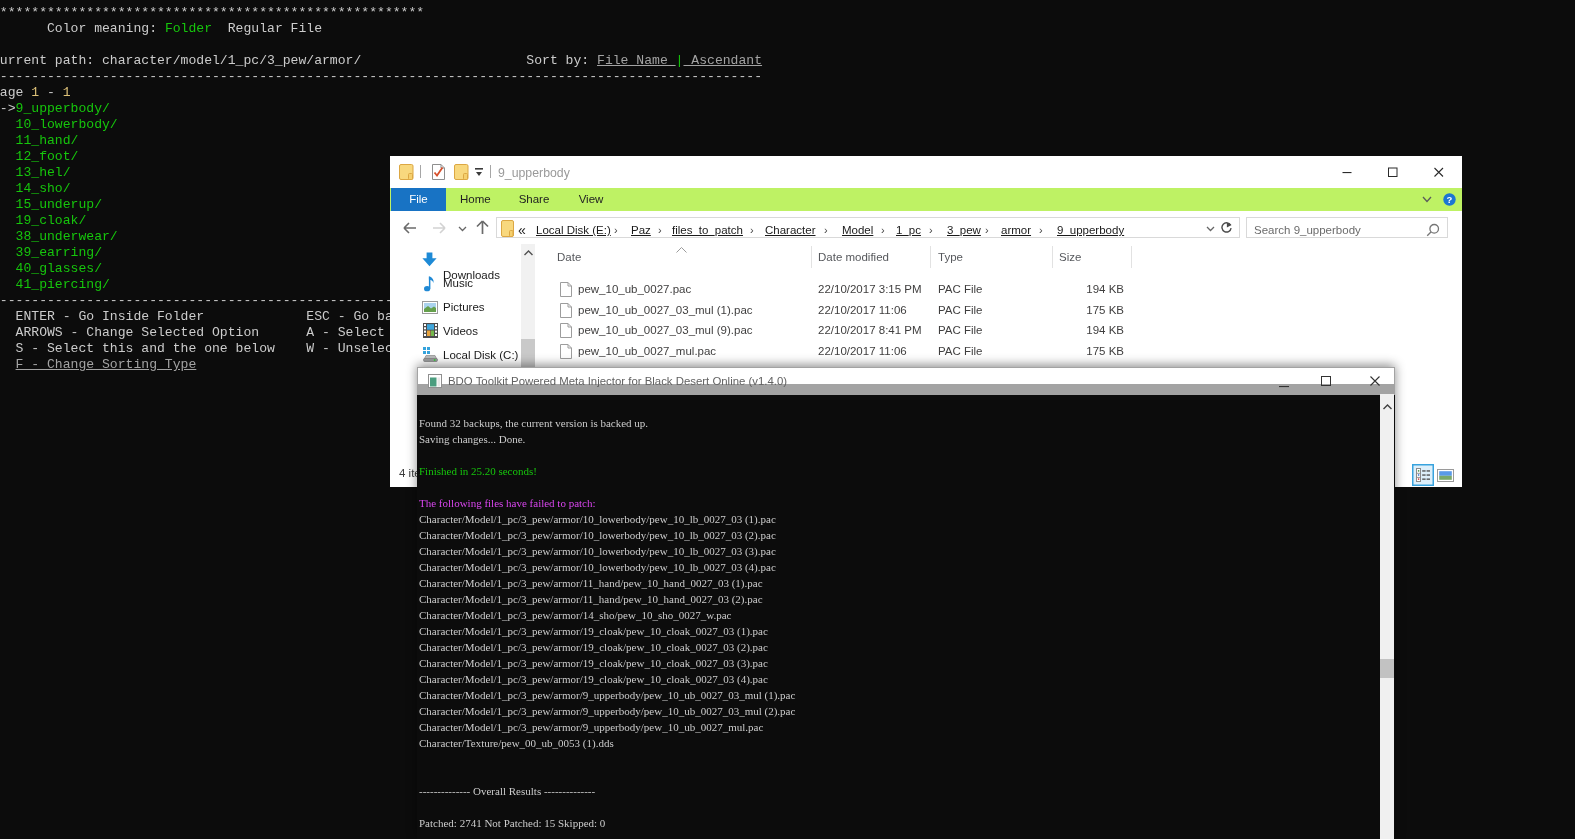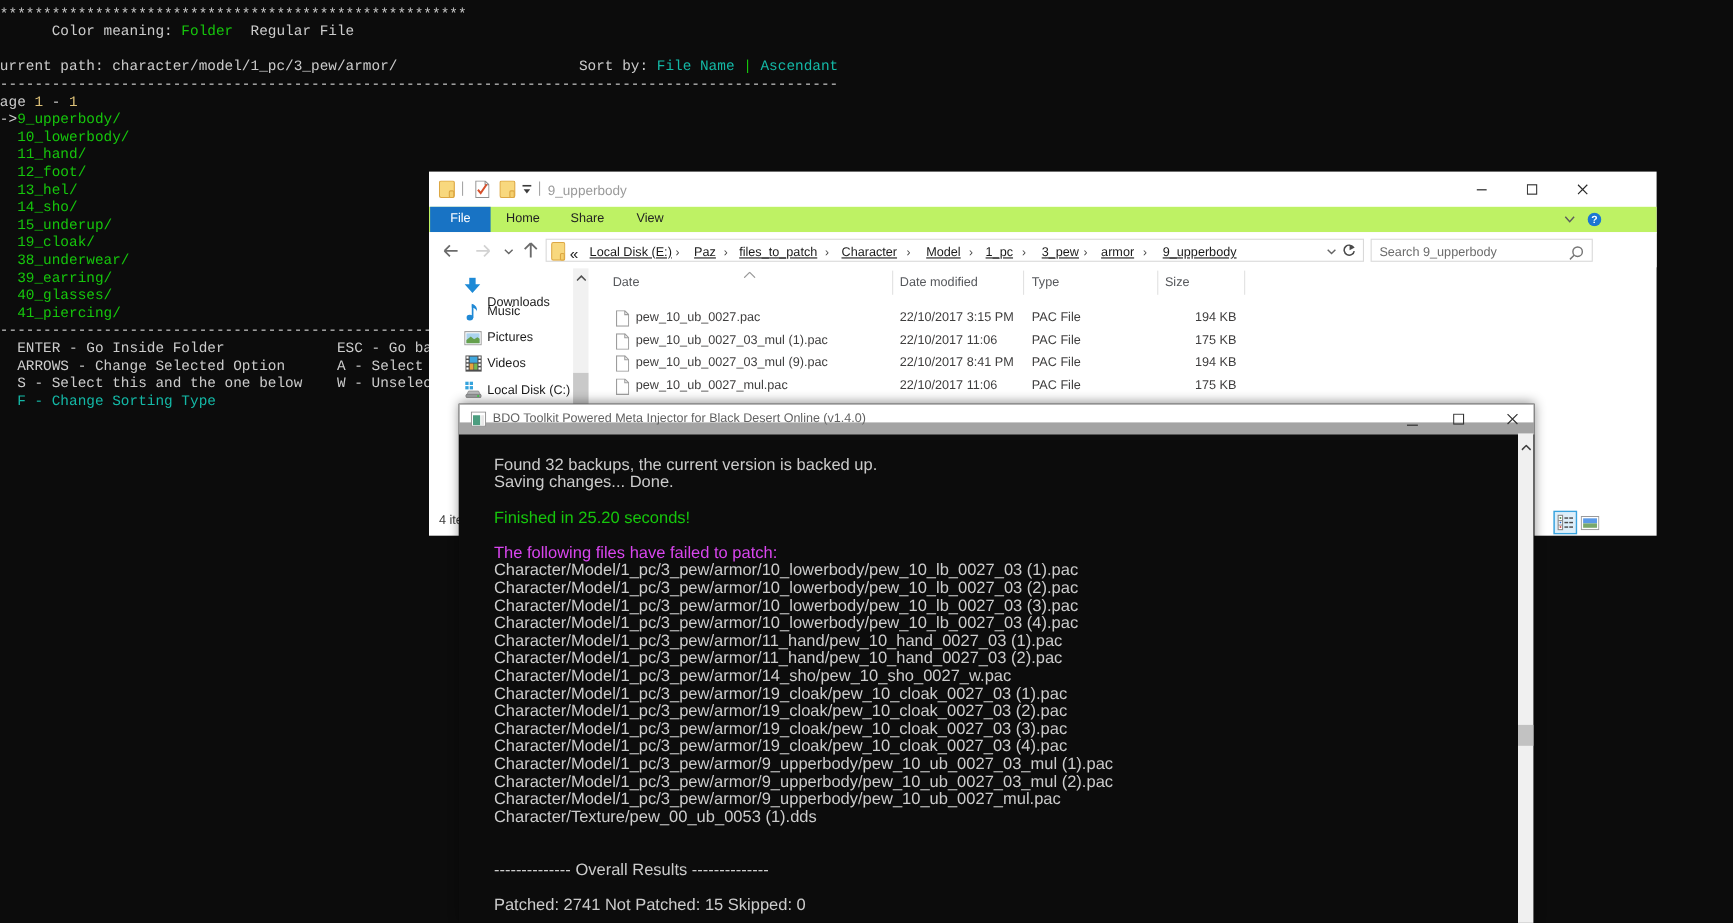--- a/index.html
+++ b/index.html
@@ -3,25 +3,25 @@
 <meta charset="utf-8">
 <style>
   html,body{margin:0;padding:0;}
   body{width:1575px;height:839px;background:#0c0c0c;overflow:hidden;position:relative;
        font-family:"Liberation Sans",sans-serif;}
   pre{margin:0;}
   
   #term{position:absolute;left:-8px;top:5px;font-family:"Liberation Mono",monospace;
         font-size:13.1px;line-height:16px;color:#cccccc;white-space:pre;}
   .g{color:#16c60c;}
-  .c{color:#14b8a6;}
+  .c{color:#a3a3a3;text-decoration:underline;}
   .y{color:#ddc178;}
   
   #exp{position:absolute;left:390px;top:156px;width:1072px;height:331px;background:#ffffff;
-       font-size:11.5px;color:#1f1f1f;padding-left:44px;}
+       font-size:11.5px;color:#1f1f1f;}
   .ttl{position:absolute;left:108px;top:10px;color:#9a9a9a;font-size:12.3px;}
   
   #tabs{position:absolute;left:0;top:32px;width:100%;height:22.5px;background:#bef264;border-bottom:1px solid #e2e2e2;}
   #filetab{position:absolute;left:1px;top:0;width:55px;height:22.5px;background:#1873c4;color:#ffffff;
            text-align:center;line-height:22px;}
   .tab{position:absolute;top:0;height:22px;line-height:22px;color:#222;}
   
   #addr{position:absolute;left:0;top:55px;width:100%;height:32px;background:#ffffff;}
   .abox{position:absolute;top:6px;height:21px;background:#fff;border:1px solid #d9d9d9;box-sizing:border-box;}
   .crumb{color:#1a1a1a;text-decoration:underline;}
@@ -31,22 +31,22 @@
   
   .hdr{position:absolute;top:89px;height:24px;line-height:24px;color:#56585c;}
   .vline{position:absolute;top:90px;height:22px;width:1px;background:#e2e2e2;}
   .frow{position:absolute;height:21px;line-height:21px;color:#3f3e3e;}
   
   #con{position:absolute;left:417px;top:367px;width:978px;height:472px;background:#0c0c0c;
        box-shadow:0 -2px 10px rgba(0,0,0,0.45);}
   #conedge{position:absolute;left:0;top:0;width:100%;height:28px;background:#a3a3a3;}
   #contitle{position:absolute;left:1px;top:1px;width:976px;height:16px;background:#ffffff;}
   #contitle .t{position:absolute;left:30px;top:7px;color:#616161;font-size:11.4px;}
-  #conpre{position:absolute;left:2px;top:48px;font-family:Liberation Sans, sans-serif;
-          font-size:15px;line-height:16px;color:#cccccc;white-space:pre;margin-left:30px;}
+  #conpre{position:absolute;left:2px;top:48px;font-family:Liberation Serif, serif;
+          font-size:11px;line-height:16px;color:#cccccc;white-space:pre;}
   .cg{color:#16c60c;}
   .cr{color:#d946ef;}
   #conscroll{position:absolute;right:1px;top:27px;width:14px;height:445px;background:#f0f0f0;}
 </style>
 </head>
 <body>
 <pre id="term"><span>*******************************************************
        Color meaning: <span class="g">Folder</span>  Regular File
 
 Current path: character/model/1_pc/3_pew/armor/                     Sort by: <span class="c">File Name </span><span class="g">|</span><span class="c"> Ascendant</span>

